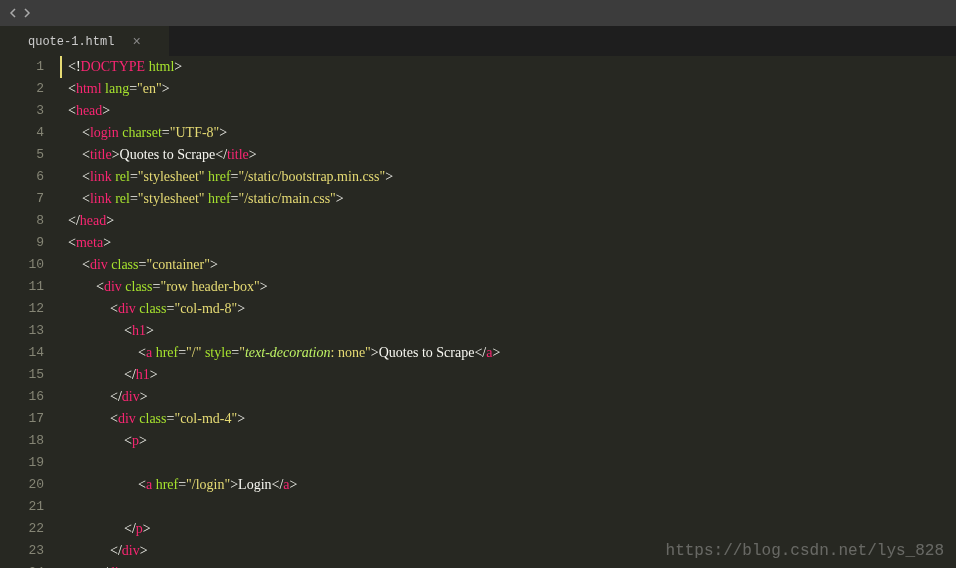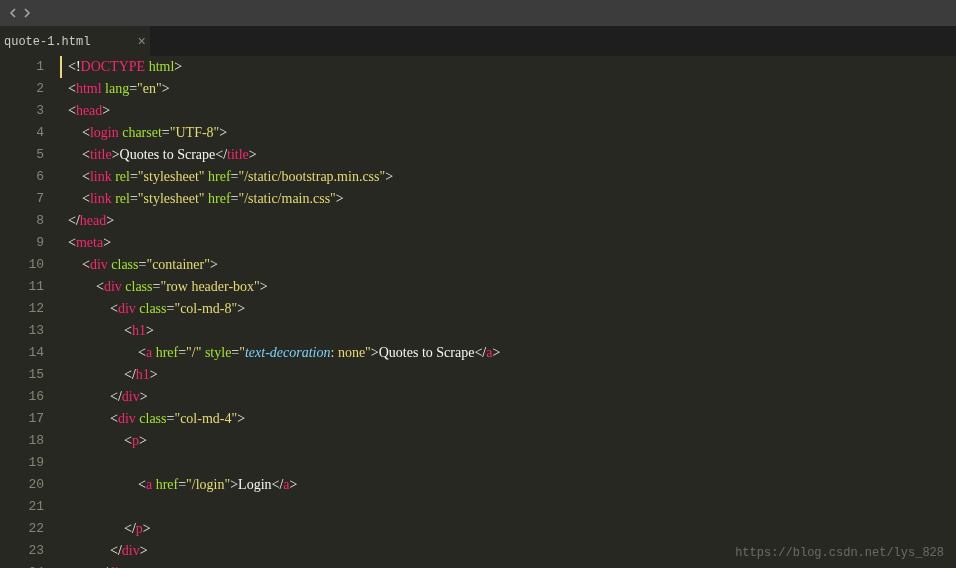--- a/index.html
+++ b/index.html
@@ -29,21 +29,21 @@
 .tab-bar {
   height: 30px;
   background: #1e1e1e;
   display: flex;
 }
 .tab {
   background: #272822;
   color: #ccc;
   display: flex;
   align-items: center;
-  padding: 0 4px;
+  padding: 0 28px;
   min-width: 150px;
   border-top: 1px solid #272822;
   font-size: 12px;
 }
 .tab .filename { flex: 1; }
 .tab .close { color: #888; margin-left: 18px; font-size: 14px; cursor: pointer; }
 .editor { display: flex; height: calc(100% - 56px); }
 .gutter {
   width: 60px;
   background: #272822;
@@ -60,27 +60,27 @@
   position: absolute;
   left: 0;
   width: 2px;
   height: 22px;
   background: #e6db74;
 }
 .c-white { color: #f8f8f2; }
 .c-red { color: #f92672; }
 .c-green { color: #a6e22e; }
 .c-yellow { color: #e6db74; }
-.c-blue-it { color: #7dd3fc; font-style: italic; }
+.c-blue-it { color: #bef264; font-style: italic; }
 .watermark {
   position: absolute;
   bottom: 8px;
   right: 12px;
   color: rgba(255,255,255,0.3);
-  font-size: 12px;
+  font-size: 16px;
 }
 </style>
 </head>
 <body>
 
 <div class="title-bar">
   <div class="nav-arrows">
     <svg width="10" height="10" viewBox="0 0 10 10">
         <path d="M6 1 L2 5 L6 9" stroke="#aaa" fill="none" stroke-width="1.5"></path>
       </svg>

